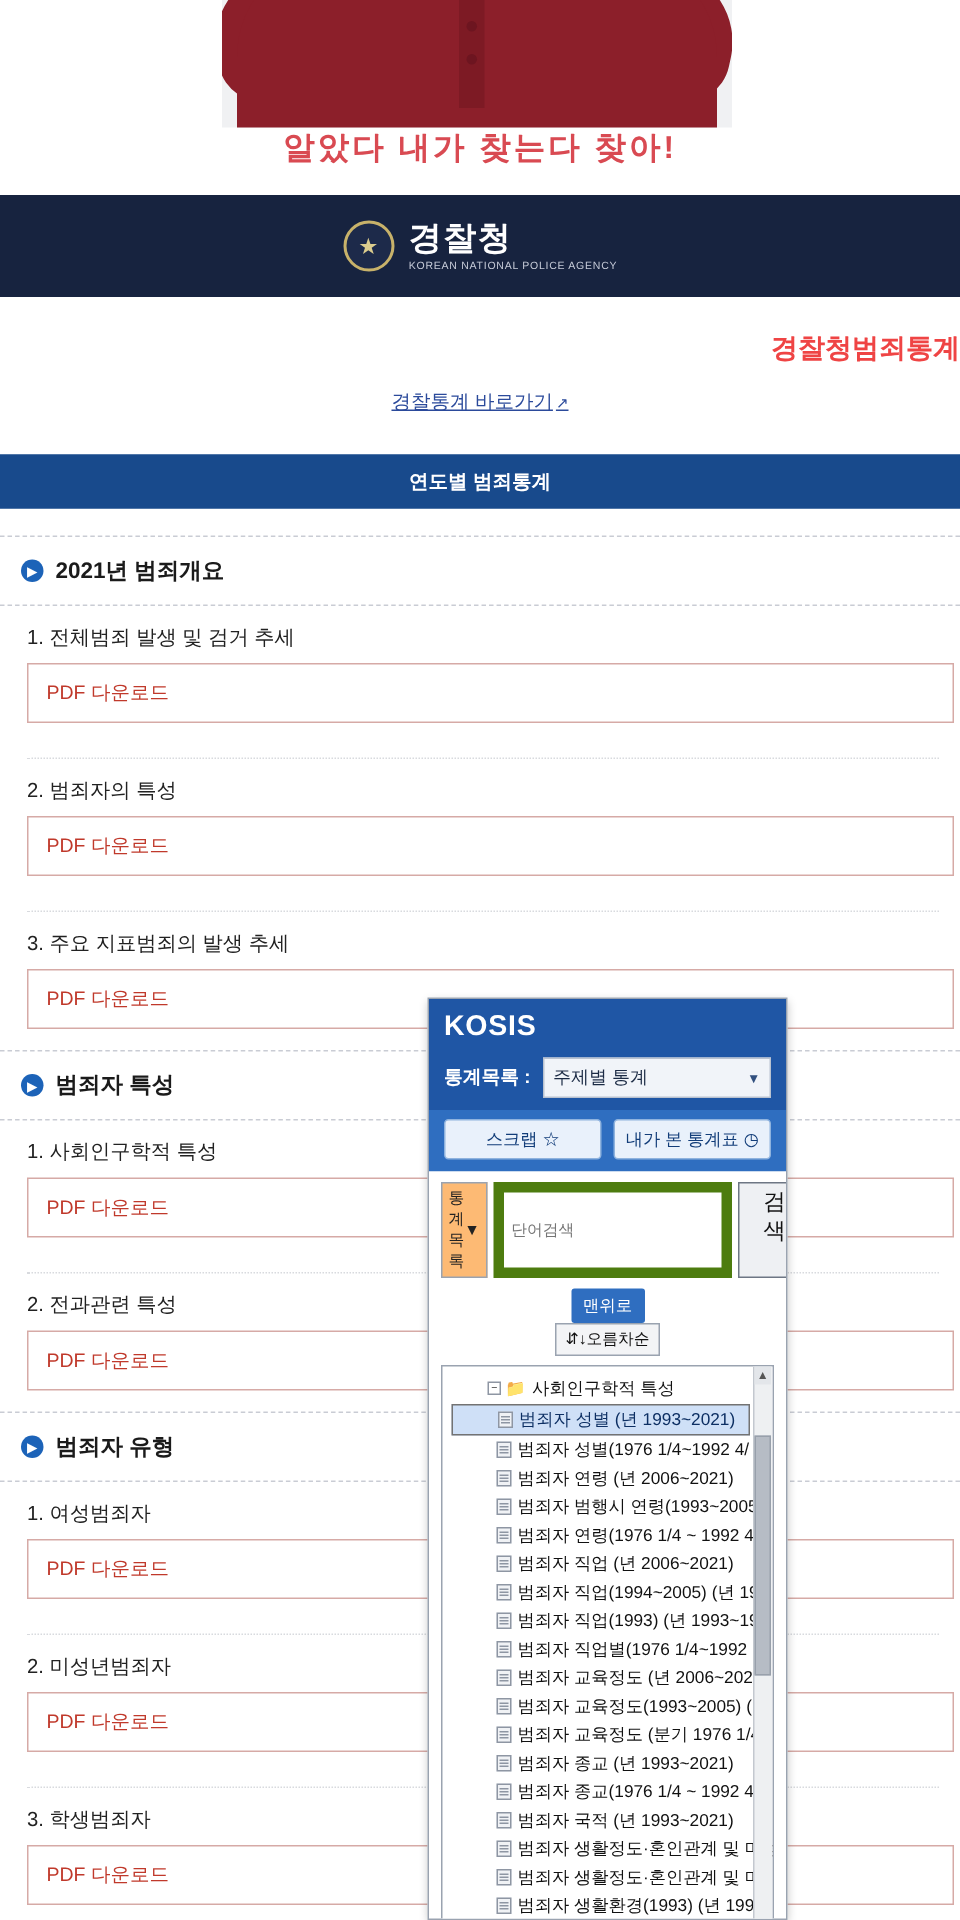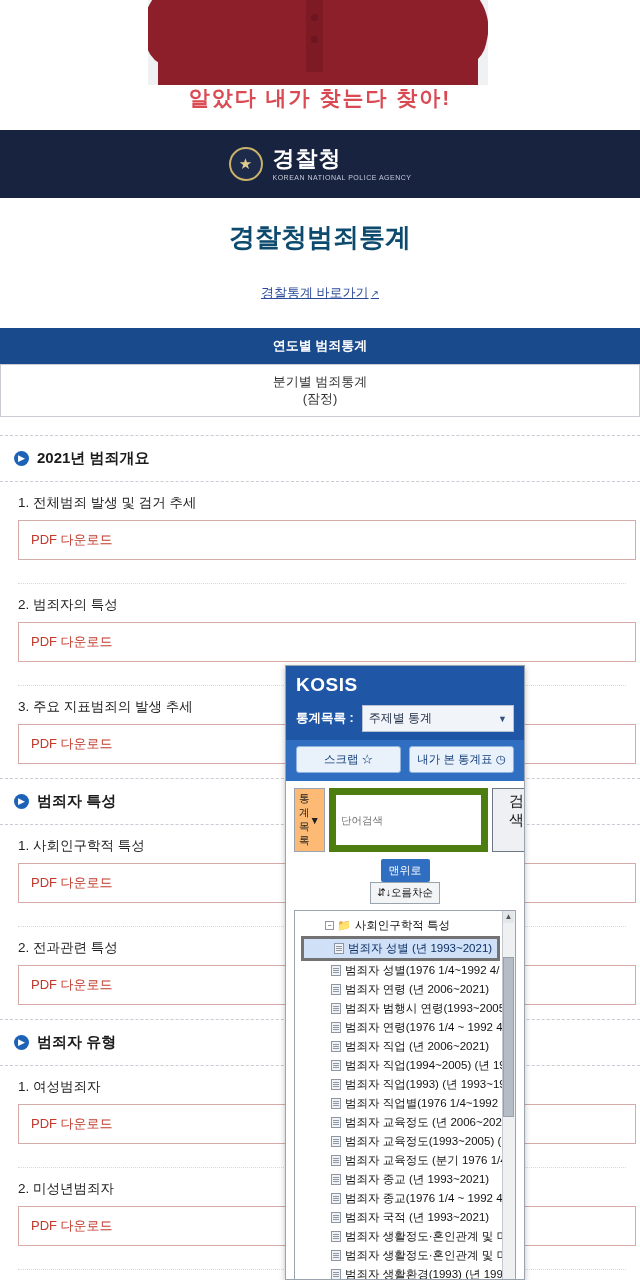--- a/index.html
+++ b/index.html
@@ -80,24 +80,24 @@
     border: 2px solid #c8b26a;
     display: flex; align-items: center; justify-content: center;
     color: #dccd8e; font-size: 15px;
   }
   .police-names { color: #fff; line-height: 1.1; }
   .police-name-kr { font-size: 22px; font-weight: bold; letter-spacing: 1px; }
   .police-name-en { font-size: 7px; color: #c6cbd8; letter-spacing: .5px; margin-top: 3px;}
 
   
   .title-block { padding: 22px 0 12px; text-align: center; }
-  .page-title { font-size: 26px; font-weight: bold; color: #0c4a6e; }
+  .page-title { font-size: 18px; font-weight: bold; color: #ef4444; text-align: right; }
   .shortcut-link {
     display: inline-block;
-    margin-top: 29px;
+    margin-top: 15px;
     font-size: 13px;
     color: #2b4a9b;
     text-decoration: underline;
   }
   .ext-icon { font-size: 10px; margin-left: 2px; }
 
   
   .tabs {
     display: flex;
     justify-content: center;
@@ -252,21 +252,21 @@
     font-size: 11.5px; color: #111; padding: 2px 0 3px 24px;
   }
   .tree-node {
     display: flex; align-items: center; gap: 4px;
     font-size: 11.5px; color: #111;
     padding: 2px 0 2px 30px;
     white-space: nowrap;
   }
   .tree-node.selected {
     background: #cfe0f7;
-    border: 3px solid #737373;
+    border: 1px solid #737373;
     color: #0d2f63;
   }
   .folder-ico { color: #e0a424; font-size: 11px; }
   .doc-ico {
     width: 10px; height: 11px; flex: 0 0 auto;
     background: #f0f2f5; border: 1px solid #8e96a3;
     position: relative;
   }
   .doc-ico:after {
     content:""; position:absolute; left:1px; right:1px; top:2px; height:1px;
@@ -308,24 +308,20 @@
 
   <div class="title-block">
     <div class="page-title">경찰청범죄통계</div>
     <a class="shortcut-link" href="#">
       <span>경찰통계 바로가기</span><span class="ext-icon">↗</span>
     </a>
   </div>
 
   <div class="tabs">
     <div class="tab active">연도별 범죄통계</div>
-    <div class="tab">
-      <div>분기별 범죄통계</div>
-      <div>(잠정)</div>
-    </div>
   </div>
 
   <div class="section-head">
     <span class="bullet">▶</span>
     <span class="section-title">2021년 범죄개요</span>
   </div>
   <div class="item">
     <div class="item-label">1. 전체범죄 발생 및 검거 추세</div>
     <div class="pdf-btn">PDF 다운로드</div>
     <div class="item-sep"></div>

